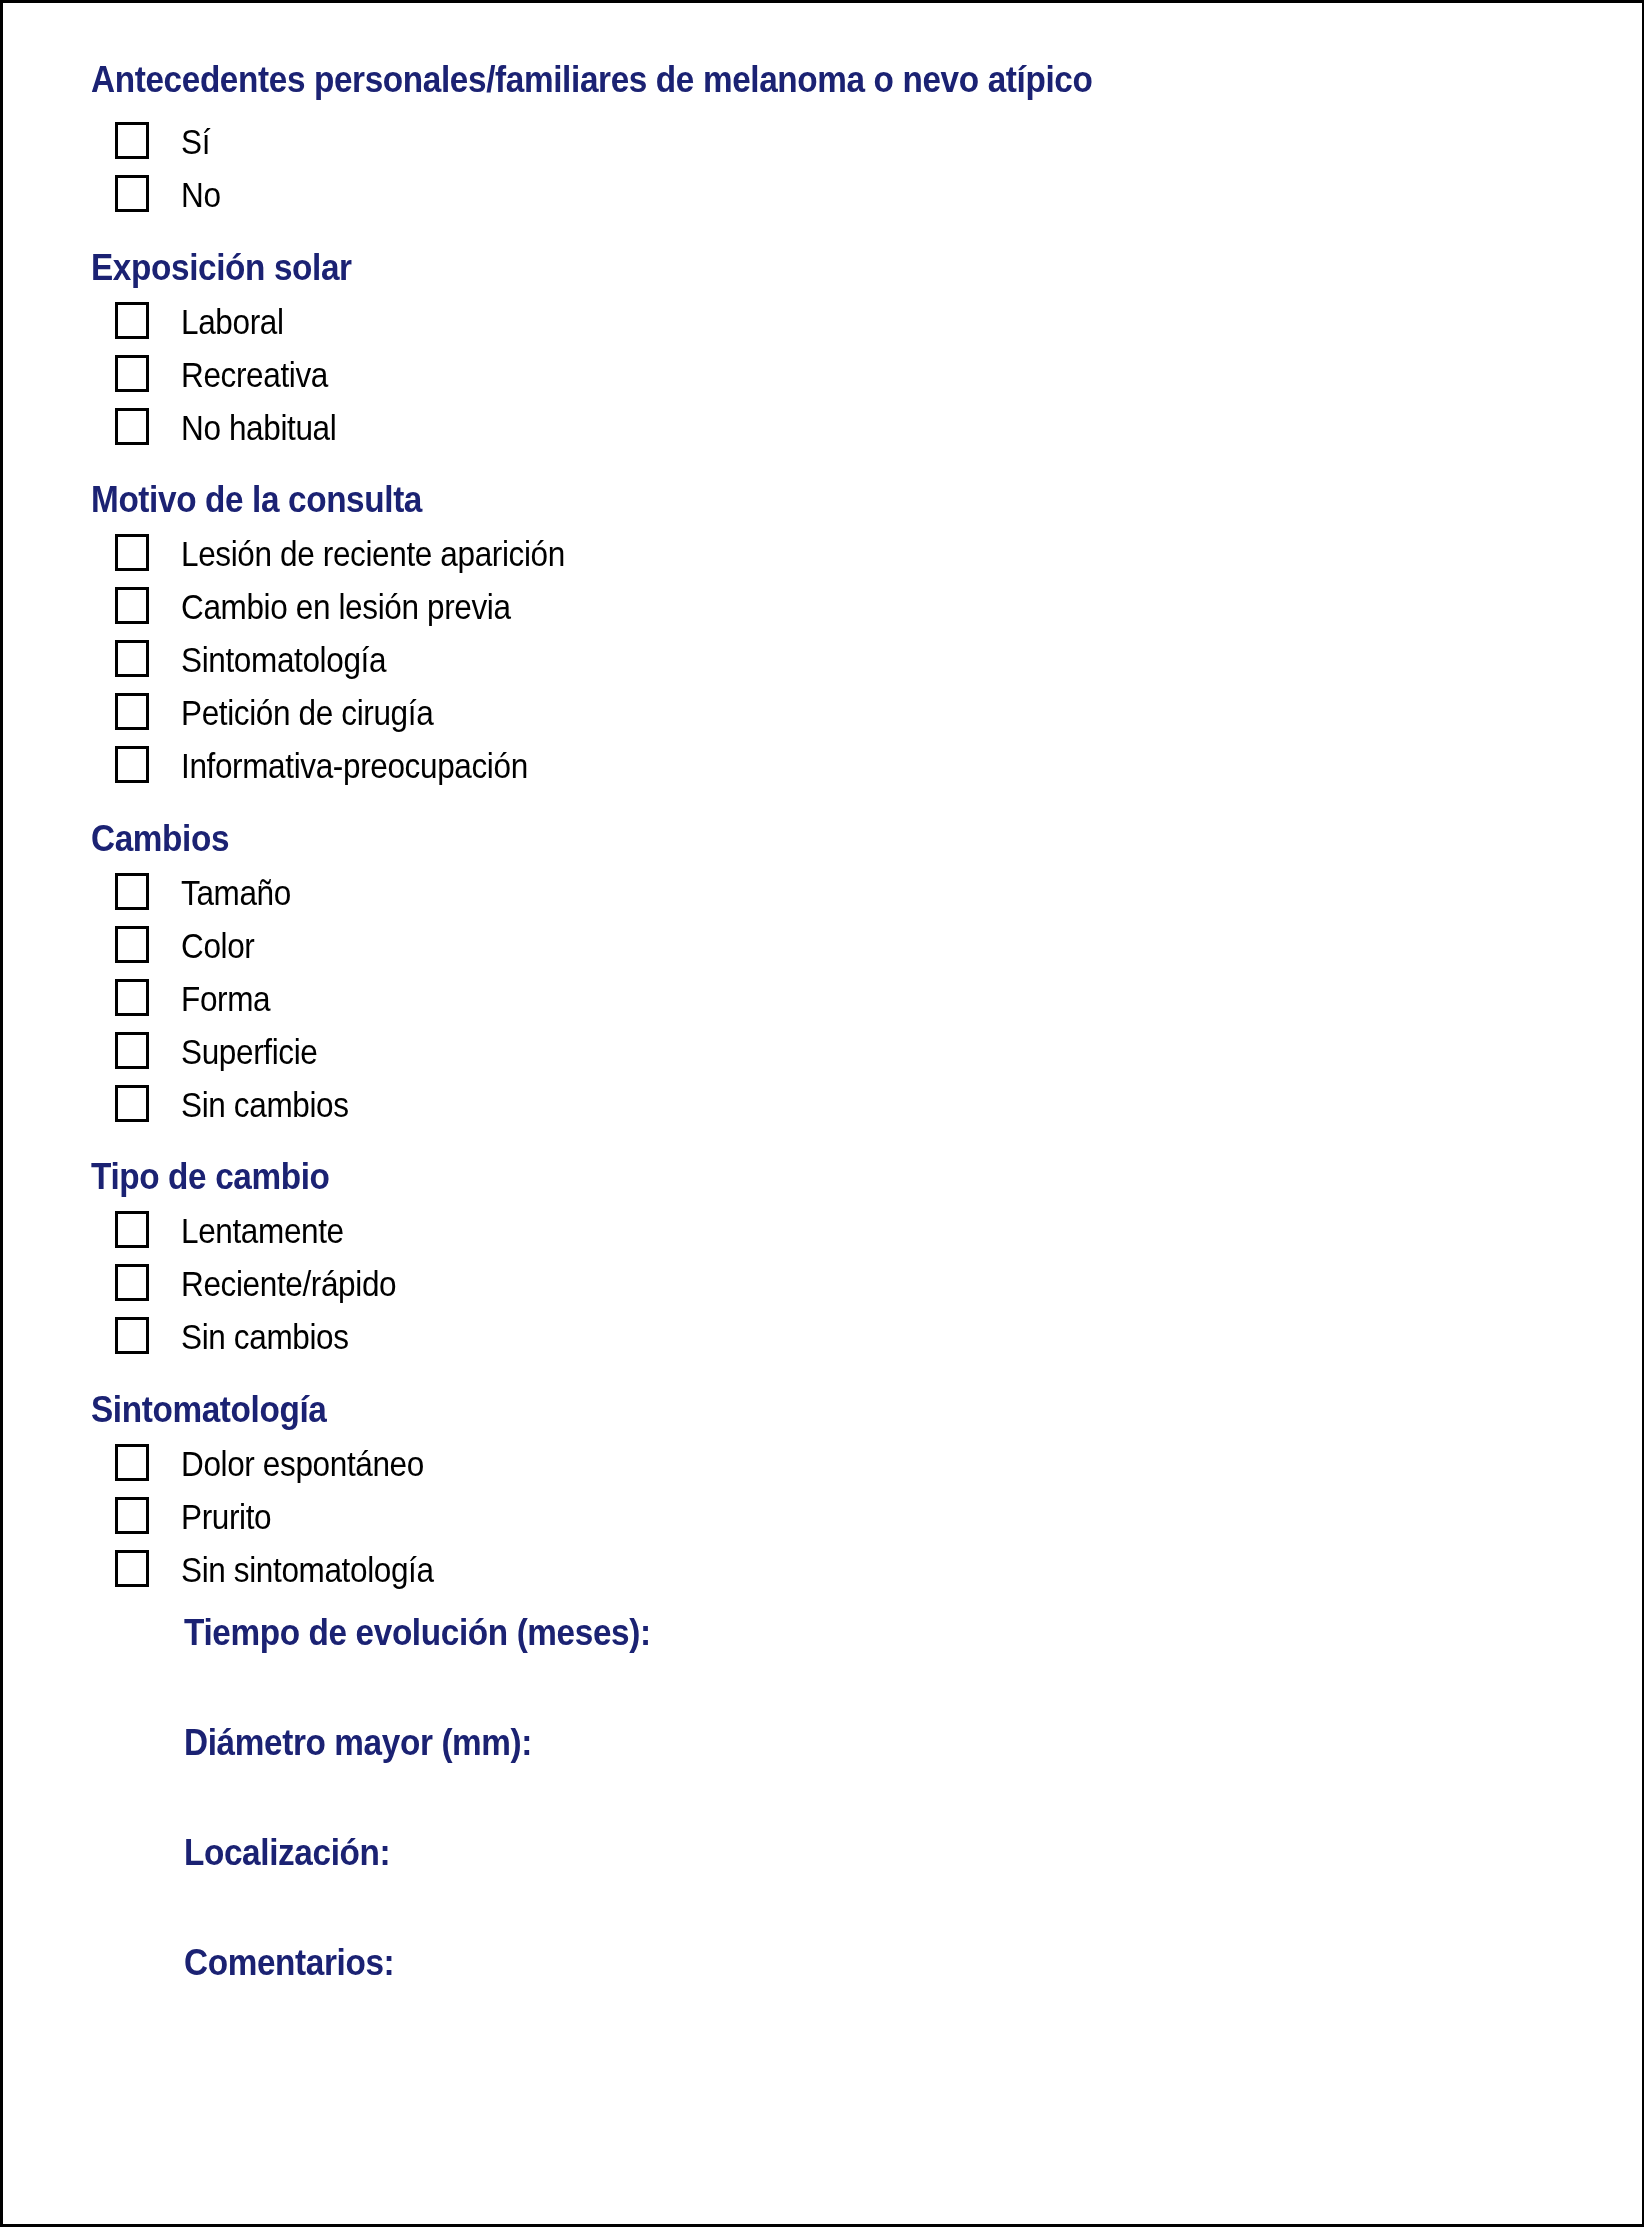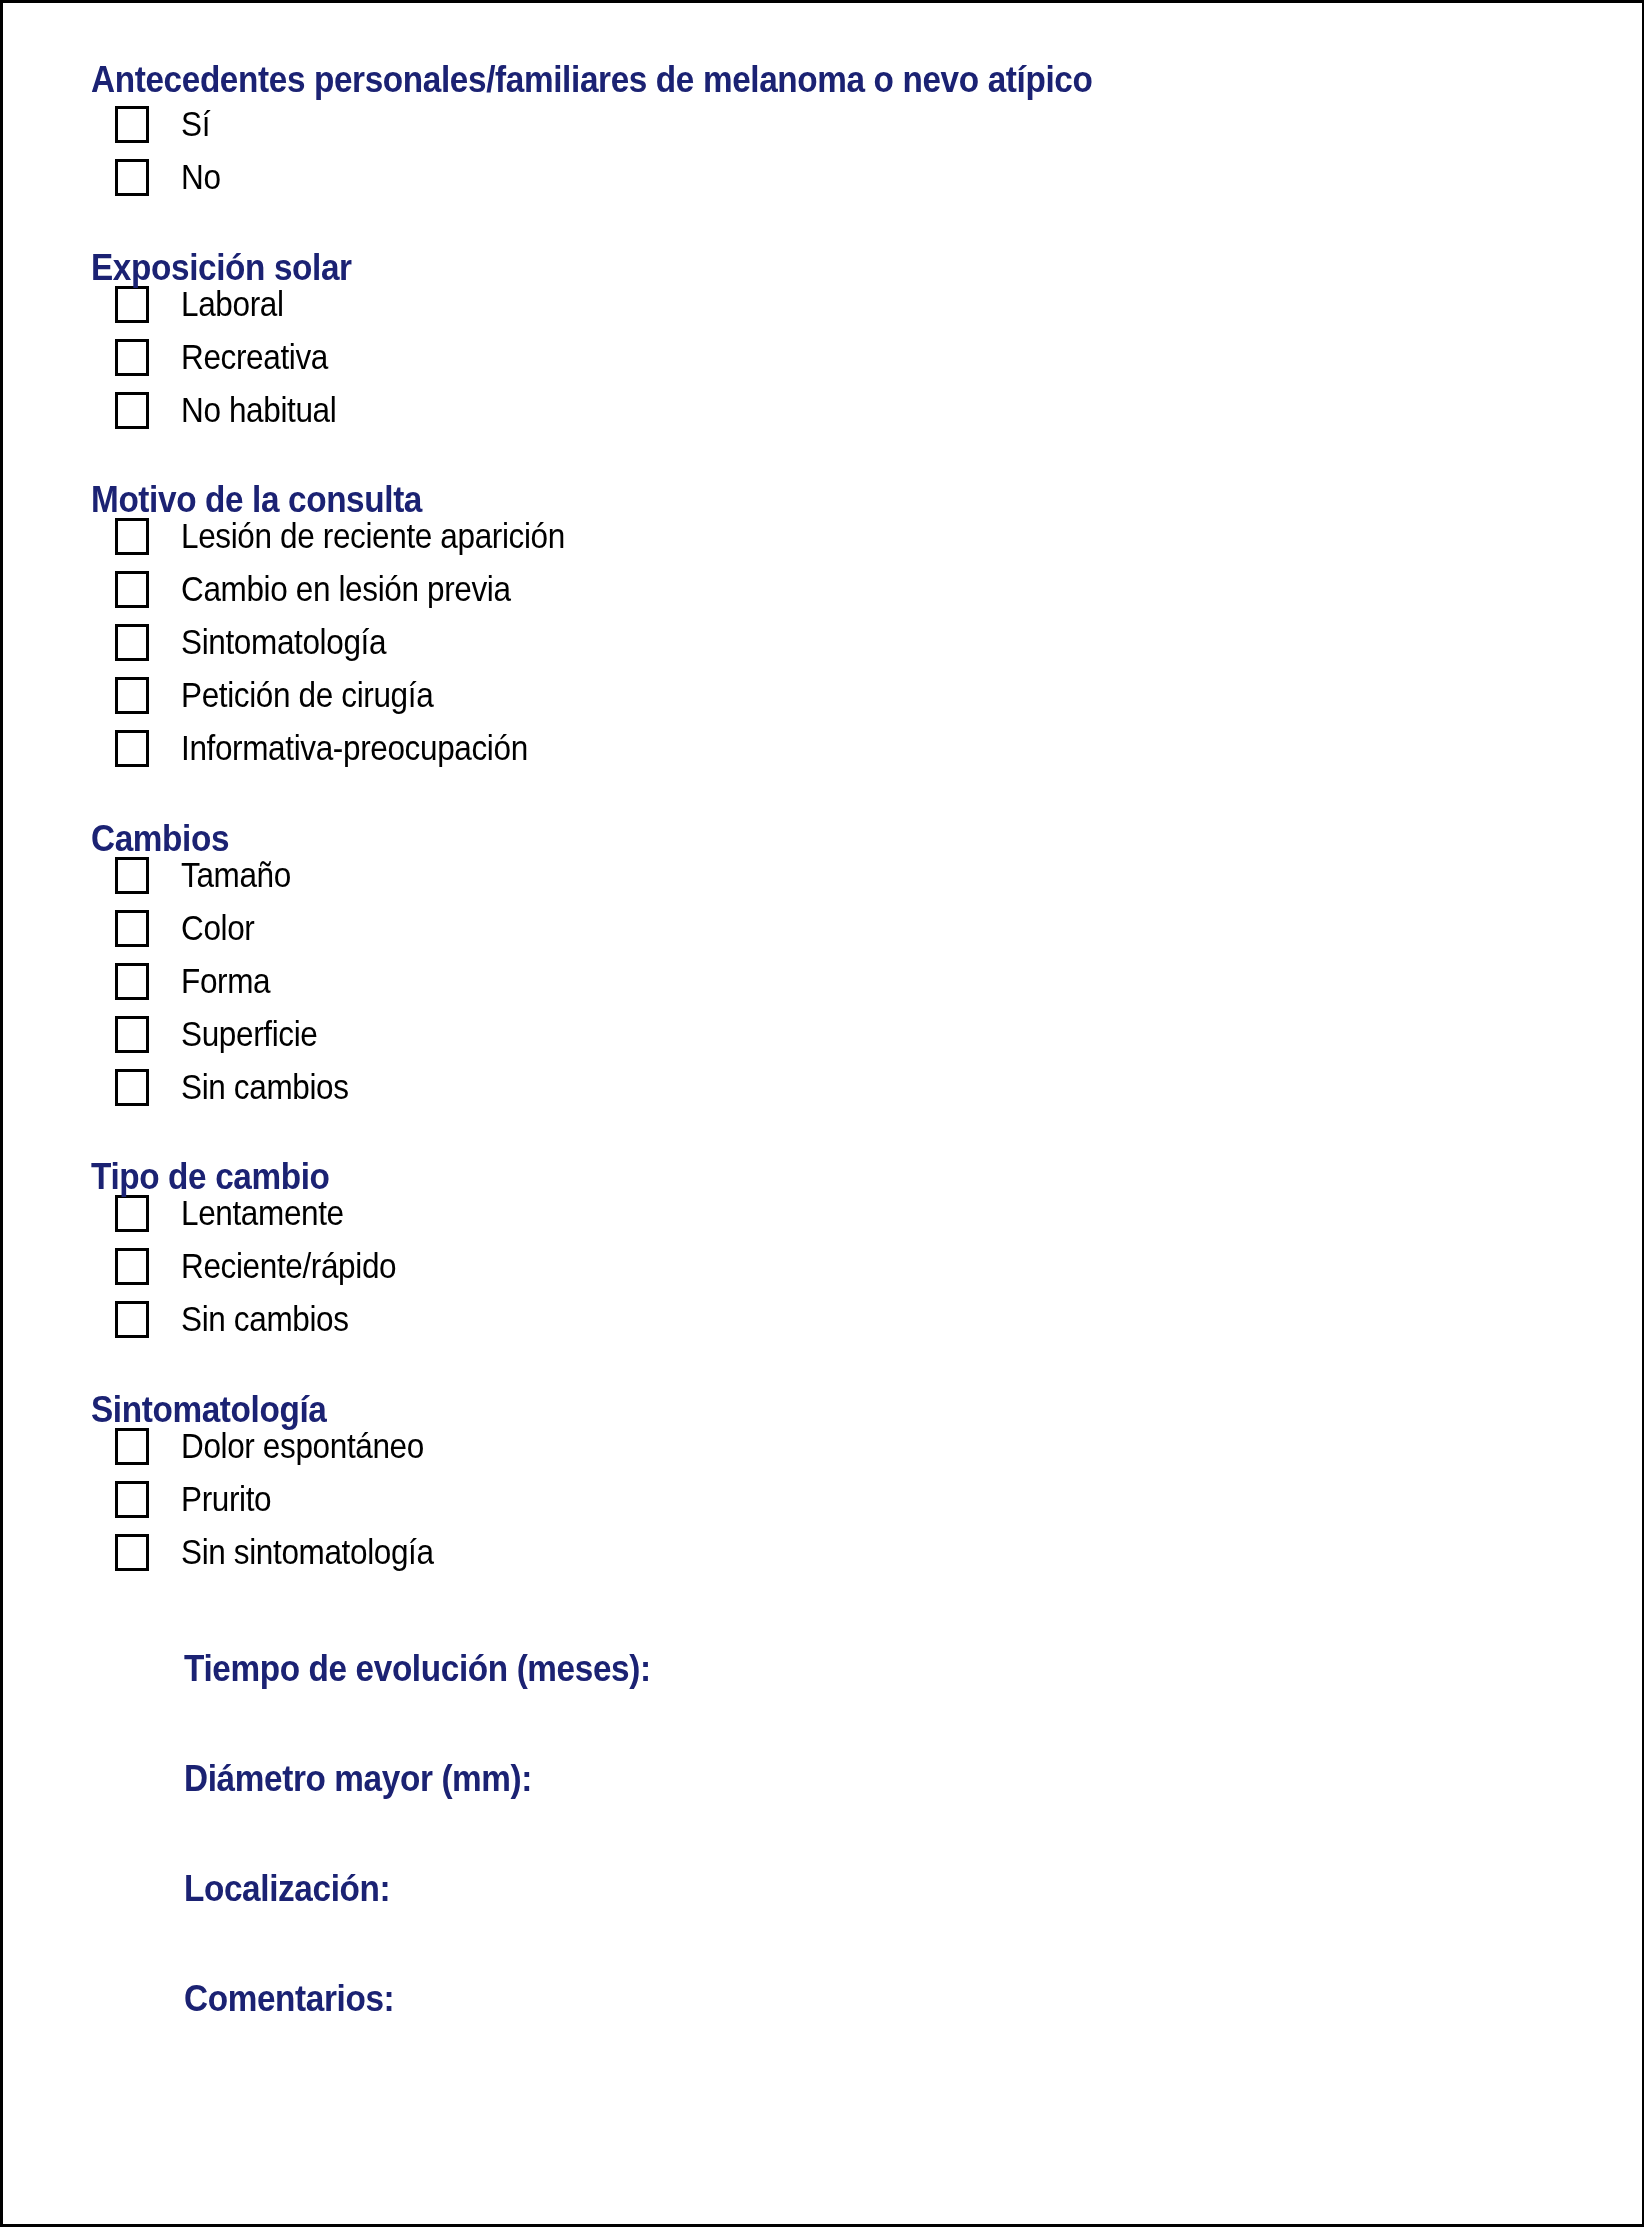--- a/index.html
+++ b/index.html
@@ -14,31 +14,31 @@
     box-sizing:border-box;
     background:var(--paper);
     border:3.6px solid var(--ink);
     font-family:"Liberation Sans", sans-serif;
     overflow:hidden;
   }
   .txt{display:inline-block;transform:scaleX(0.9);transform-origin:0 50%;white-space:nowrap;}
   .h{color:var(--navy);font-weight:bold;font-size:37px;line-height:1;letter-spacing:-0.4px;}
   .form-title{margin:50px 0 0 55px;height:53px;display:flex;align-items:center;}
   .sec{margin:20.5px 0 0 55px;height:53px;display:flex;align-items:flex-end;}
-  .row{margin-left:79px;height:53px;display:flex;align-items:flex-start;}
+  .row{margin-left:79px;height:53px;display:flex;align-items:flex-end;}
   .cb{
     width:28px;height:31px;flex:none;
     border:3.6px solid var(--ink);
     background:transparent;
     margin-right:32px;
     cursor:pointer;
   }
   .lbl{font-size:35px;line-height:1;color:var(--ink);letter-spacing:-0.4px;}
   .fields{margin-top:27px;}
-  .field{margin-left:148px;height:110px;display:flex;align-items:center;}
+  .field{margin-left:148px;height:110px;display:flex;align-items:flex-start;}
 </style>
 </head>
 <body>
 
 <div class="page" style="background: rgb(255, 255, 255); padding-left: 33px;">
 
   <div class="form-title h">
     <span class="txt">Antecedentes personales/familiares de melanoma o nevo atípico</span>
   </div>
   <div class="row">

